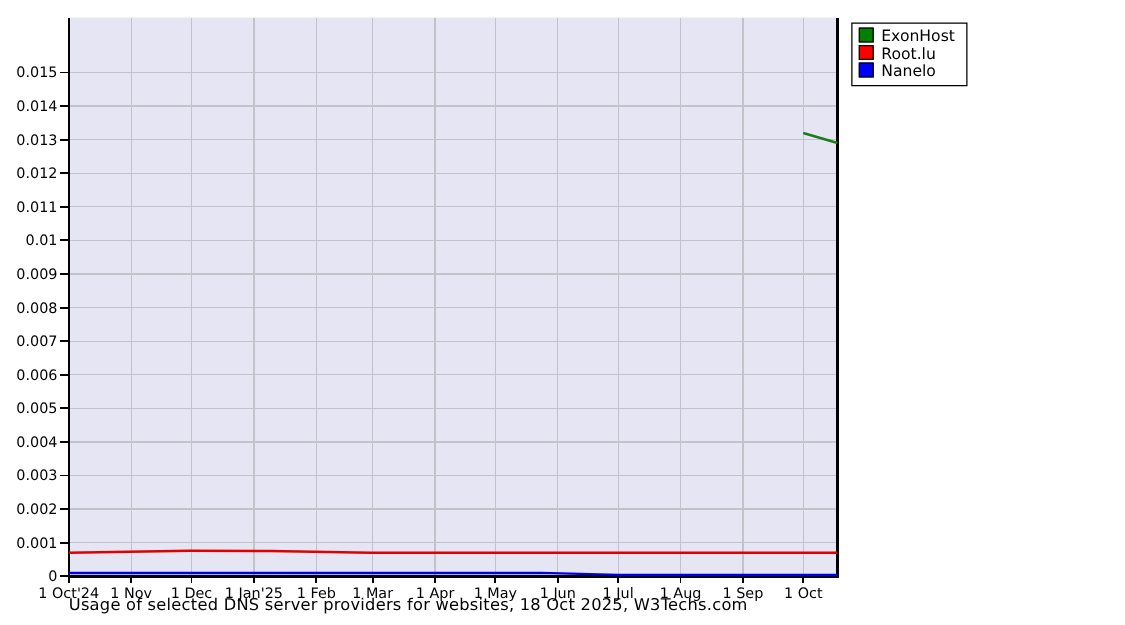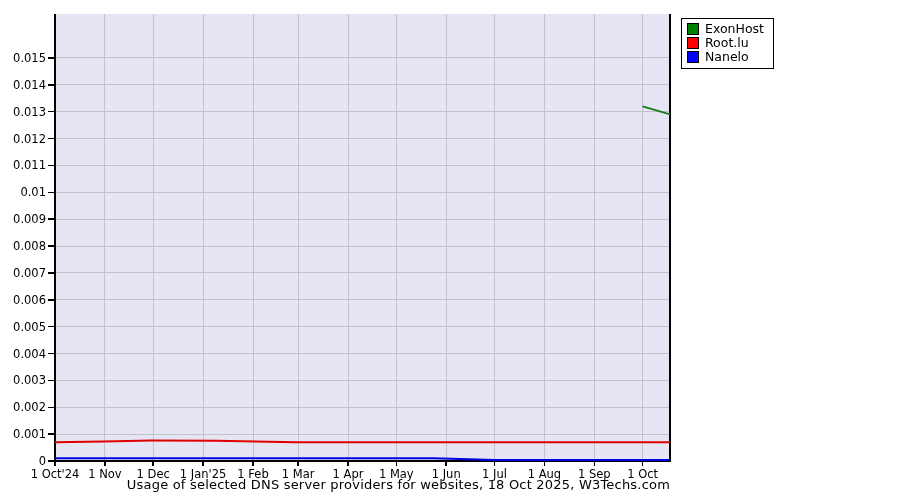--- a/index.html
+++ b/index.html
@@ -7,27 +7,27 @@
     position:relative;width:900px;height:500px;background:#ffffff;overflow:hidden;
     font-family:"DejaVu Sans", sans-serif;color:#000;
   }
   #chart-svg{position:absolute;left:0;top:0;}
   #chart-svg text{font-family:"DejaVu Sans", sans-serif;fill:#000;}
   .legend{
     position:absolute;left:681px;top:18px;background:#ffffff;
     border:1.5px solid #000;padding:3px 9px 4px 5px;
     font-size:12.5px;line-height:14px;white-space:nowrap;
   }
-  .legend-item{display:flex;align-items:center;}
+  .legend-item{display:flex;align-items:flex-start;}
   .legend-swatch{
     display:inline-block;width:10px;height:10px;border:1px solid #000;
     margin-right:6px;flex:0 0 auto;
   }
   .chart-title{
-    position:absolute;left:55px;width:615px;top:477px;text-align:right;
+    position:absolute;left:55px;width:615px;top:477px;text-align:left;
     font-size:13px;letter-spacing:0.2px;
   }
 </style>
 </head>
 <body>
 
 <div class="stage">
 
   <svg id="chart-svg" width="900" height="500">
       <rect x="55" y="14" width="615" height="447" fill="#e5e5f4"></rect>

